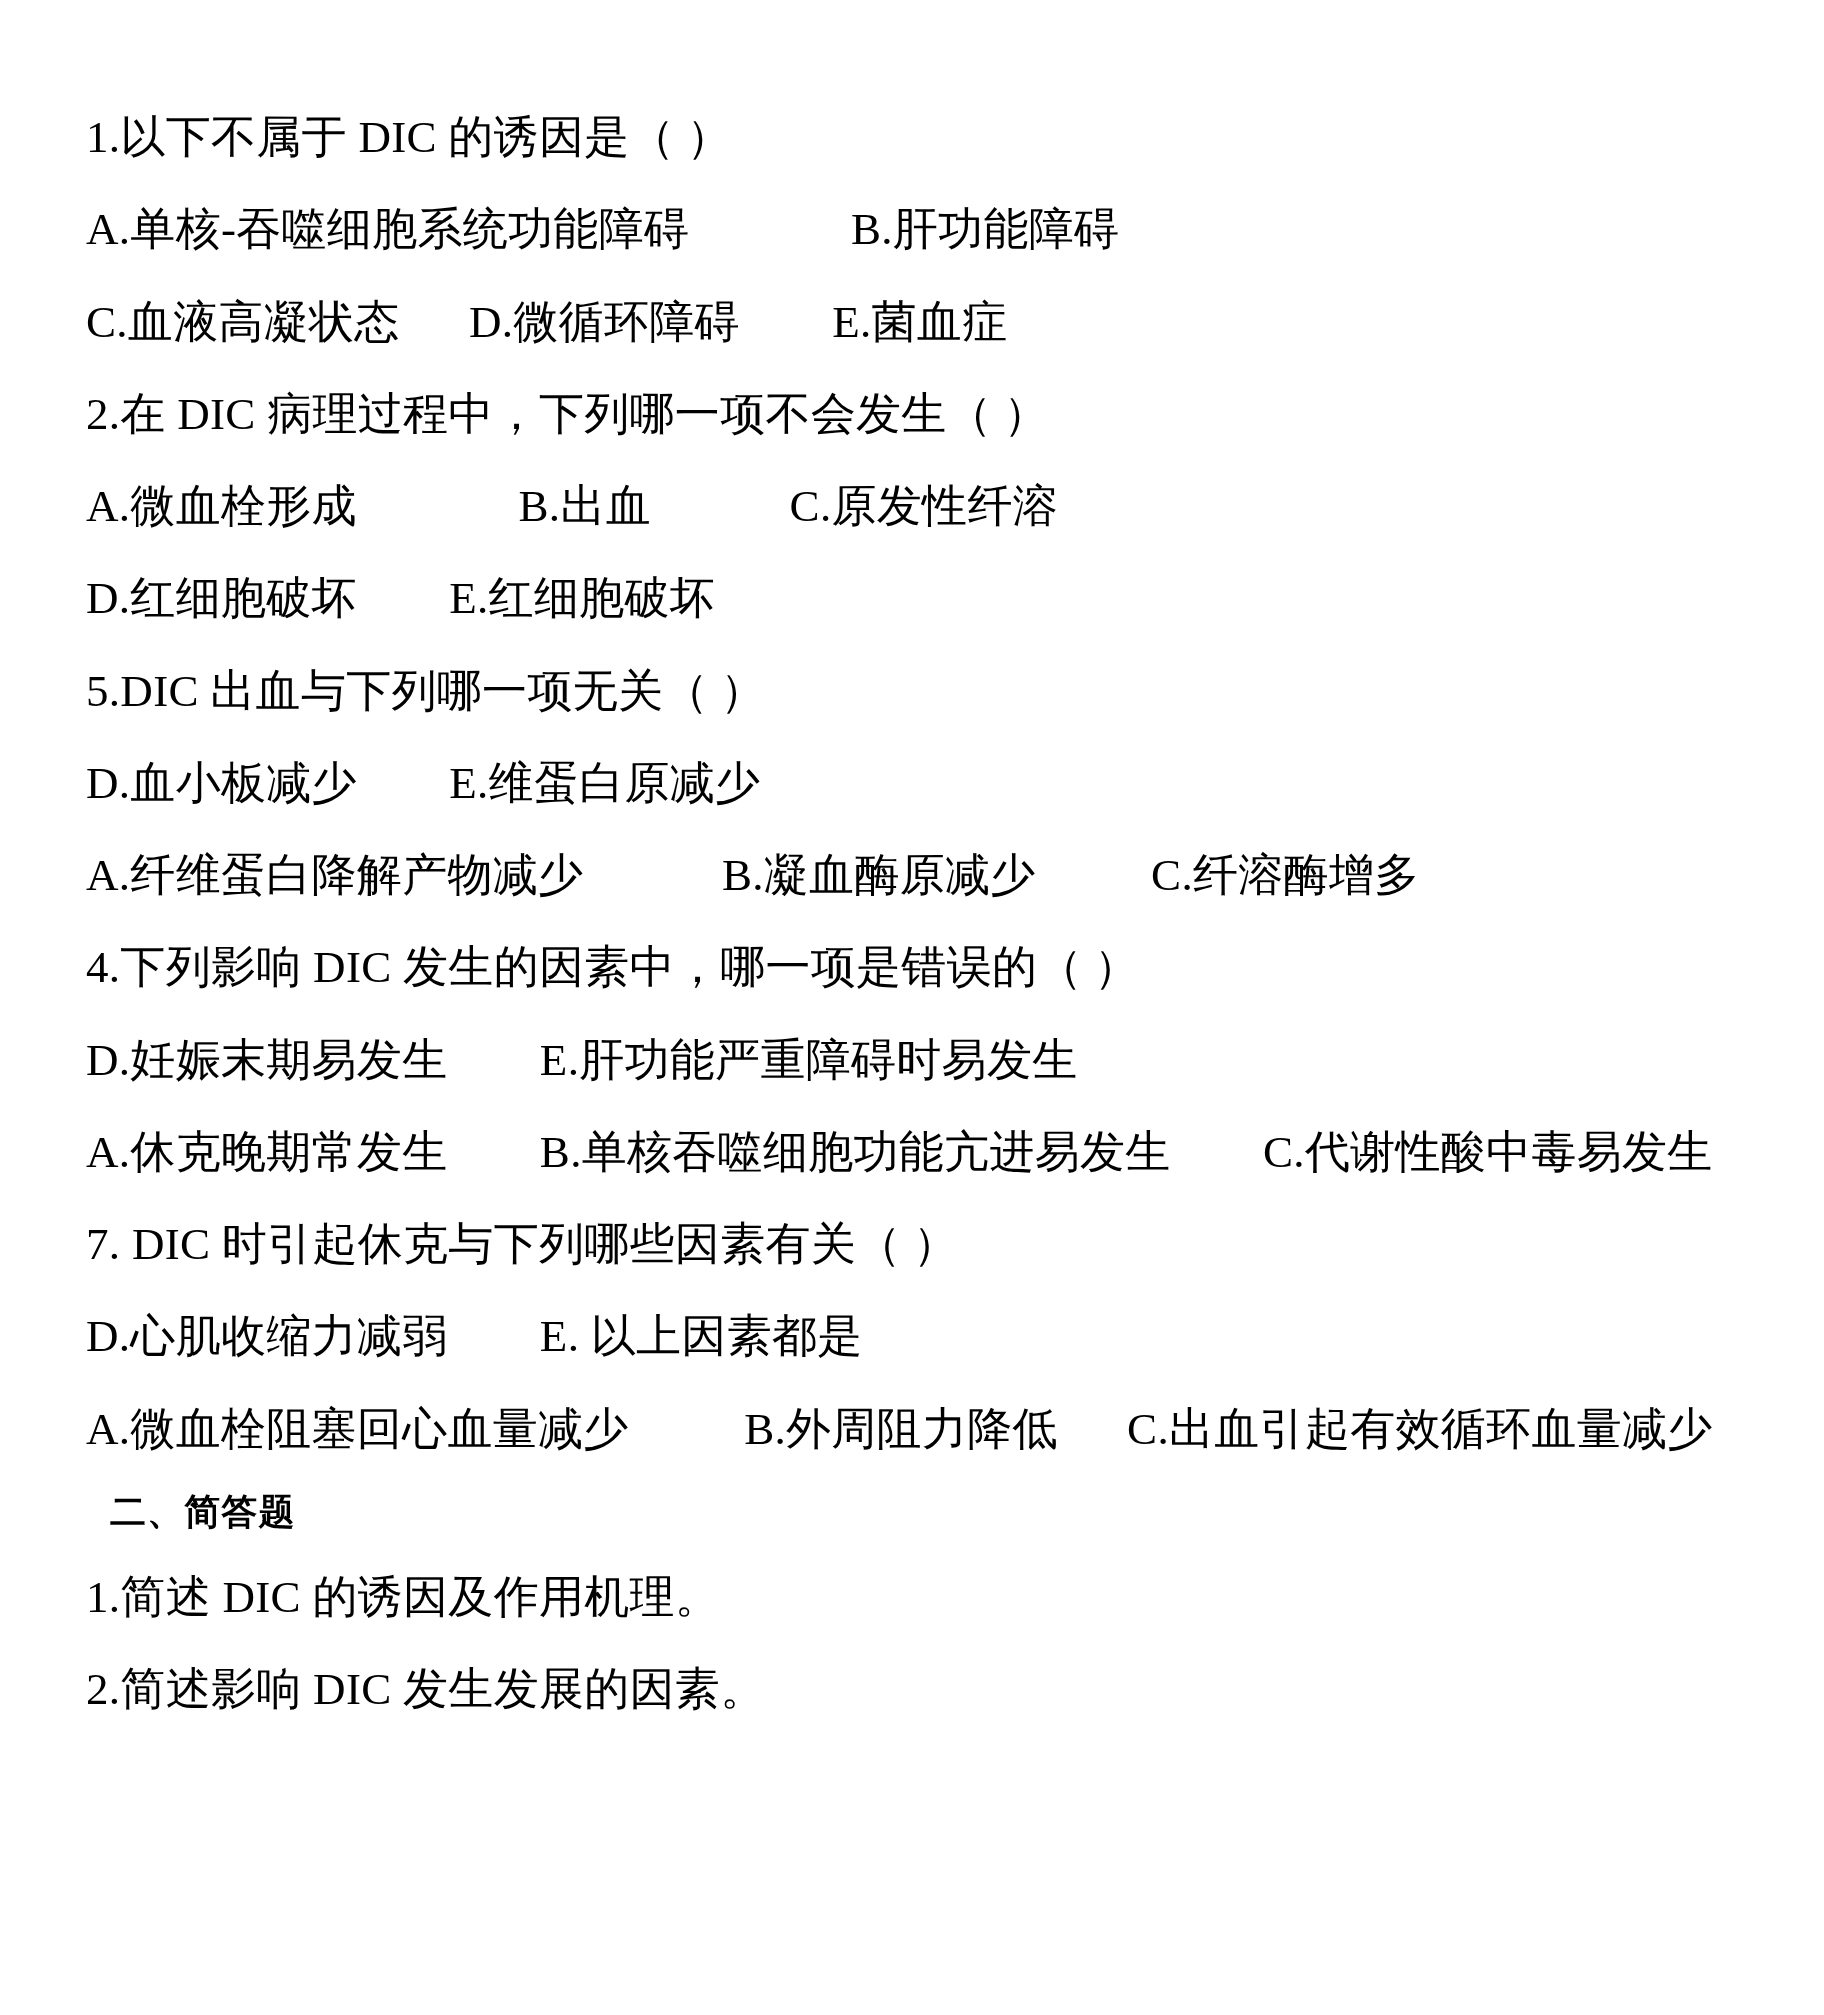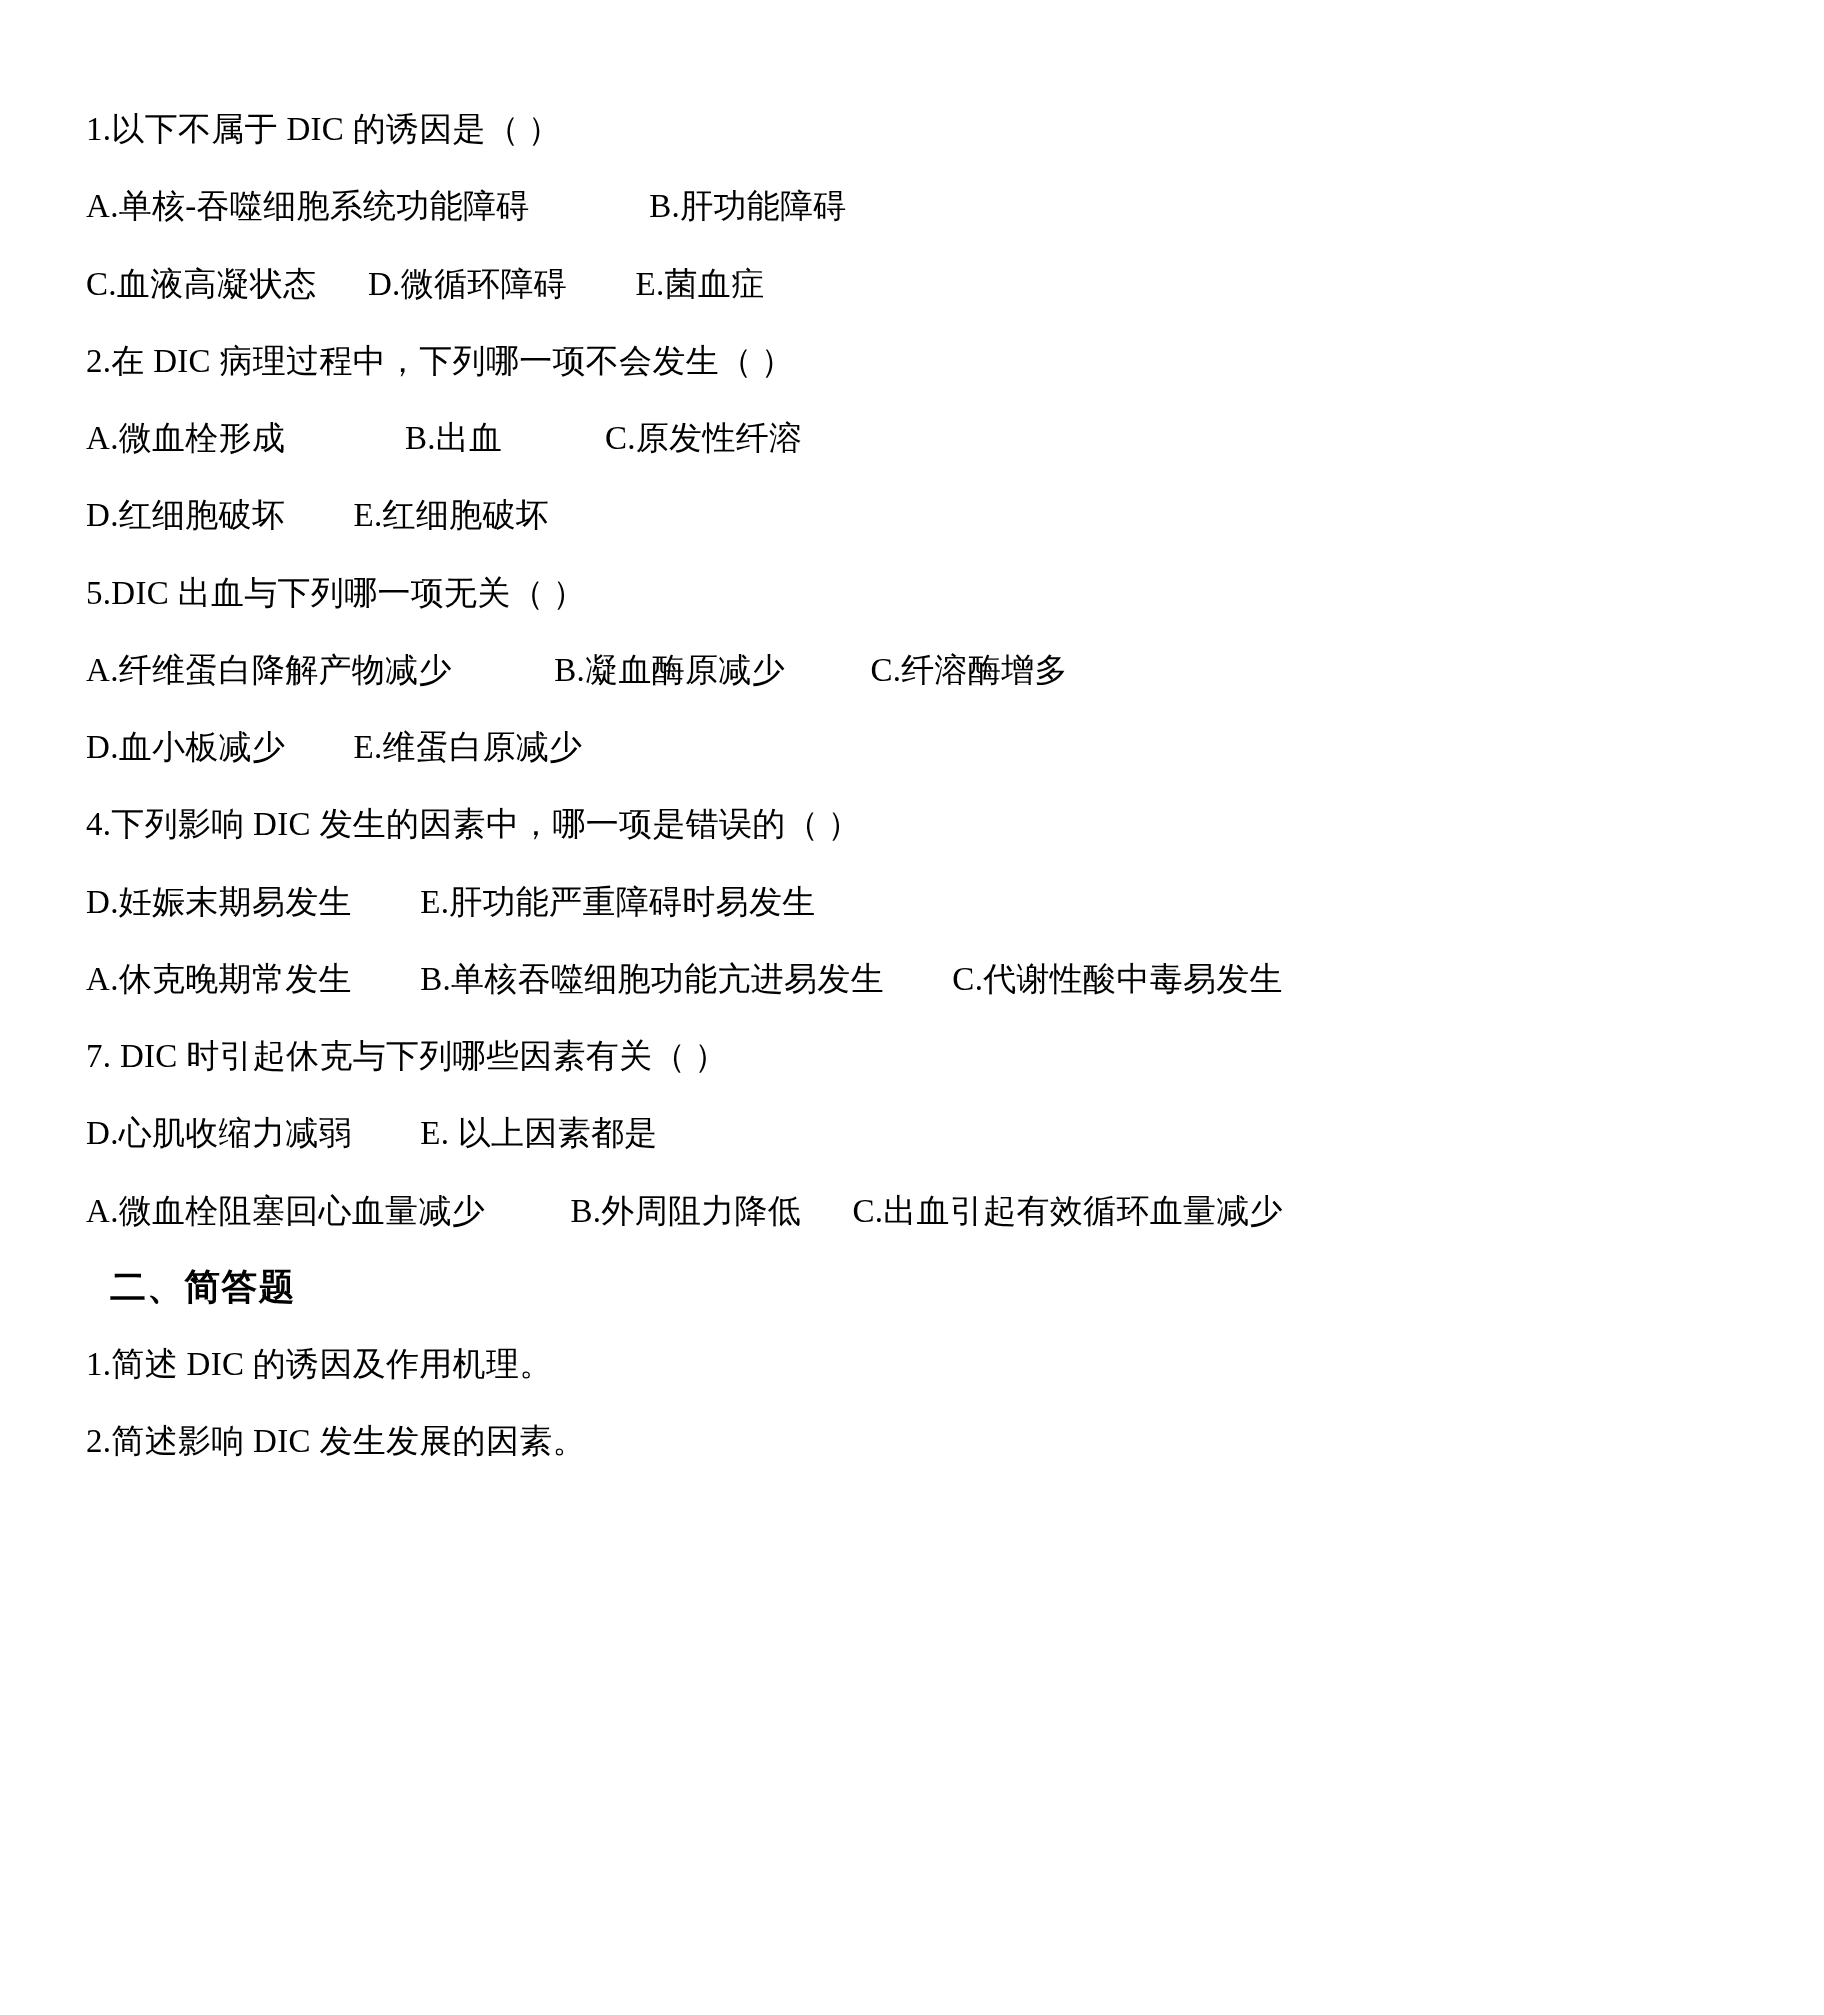--- a/index.html
+++ b/index.html
@@ -25,21 +25,21 @@
     font-size: 36px;
     line-height: 1.2;
     letter-spacing: 1.1px;
     margin: 0 0 36px 0;
   }
   .section-heading.second {
     margin-top: 33px;
     margin-left: 24px;
   }
   .q-line {
-    font-size: 33px;
+    font-size: 45px;
     line-height: 1.25;
     margin: 0 0 36px 0;
     white-space: pre;
     letter-spacing: 0.3px;
   }
   .q-line:last-child {
     margin-bottom: 0;
   }
   .block {
     margin: 0;
@@ -55,22 +55,22 @@
 
     <p class="q-line">1.以下不属于 DIC 的诱因是（ ）</p>
     <p class="q-line">A.单核-吞噬细胞系统功能障碍              B.肝功能障碍</p>
     <p class="q-line">C.血液高凝状态      D.微循环障碍        E.菌血症</p>
 
     <p class="q-line">2.在 DIC 病理过程中，下列哪一项不会发生（ ）</p>
     <p class="q-line">A.微血栓形成              B.出血            C.原发性纤溶</p>
     <p class="q-line">D.红细胞破坏        E.红细胞破坏</p>
 
     <p class="q-line">5.DIC 出血与下列哪一项无关（ ）</p>
+    <p class="q-line">D.血小板减少        E.维蛋白原减少</p>
     <p class="q-line">A.纤维蛋白降解产物减少            B.凝血酶原减少          C.纤溶酶增多</p>
-    <p class="q-line">D.血小板减少        E.维蛋白原减少</p>
 
     <p class="q-line">4.下列影响 DIC 发生的因素中，哪一项是错误的（ ）</p>
     <p class="q-line">D.妊娠末期易发生        E.肝功能严重障碍时易发生</p>
     <p class="q-line">A.休克晚期常发生        B.单核吞噬细胞功能亢进易发生        C.代谢性酸中毒易发生</p>
 
     <p class="q-line">7. DIC 时引起休克与下列哪些因素有关（ ）</p>
     <p class="q-line">D.心肌收缩力减弱        E. 以上因素都是</p>
     <p class="q-line">A.微血栓阻塞回心血量减少          B.外周阻力降低      C.出血引起有效循环血量减少</p>
   </div>
 

